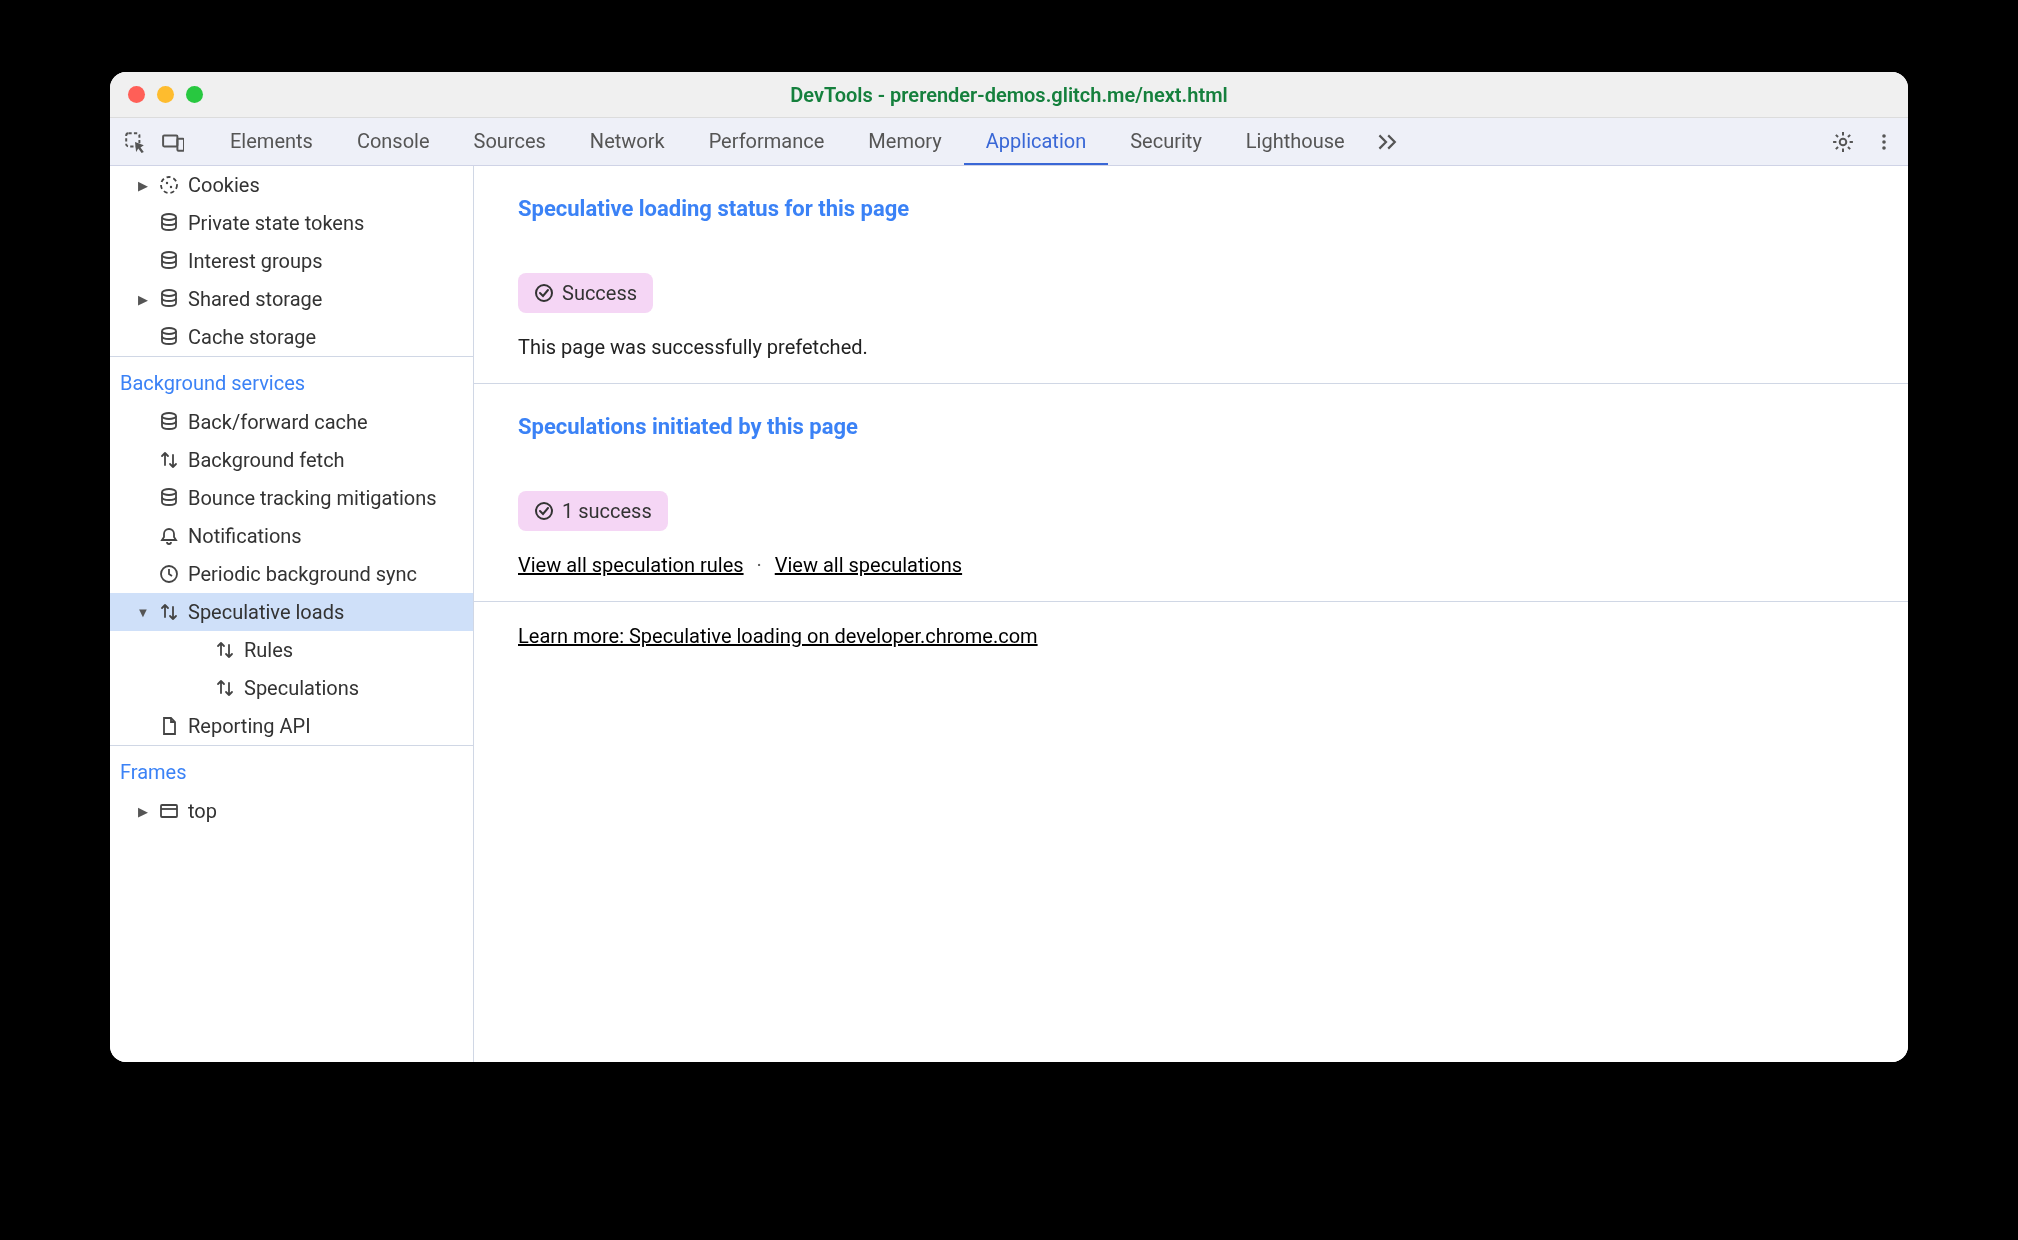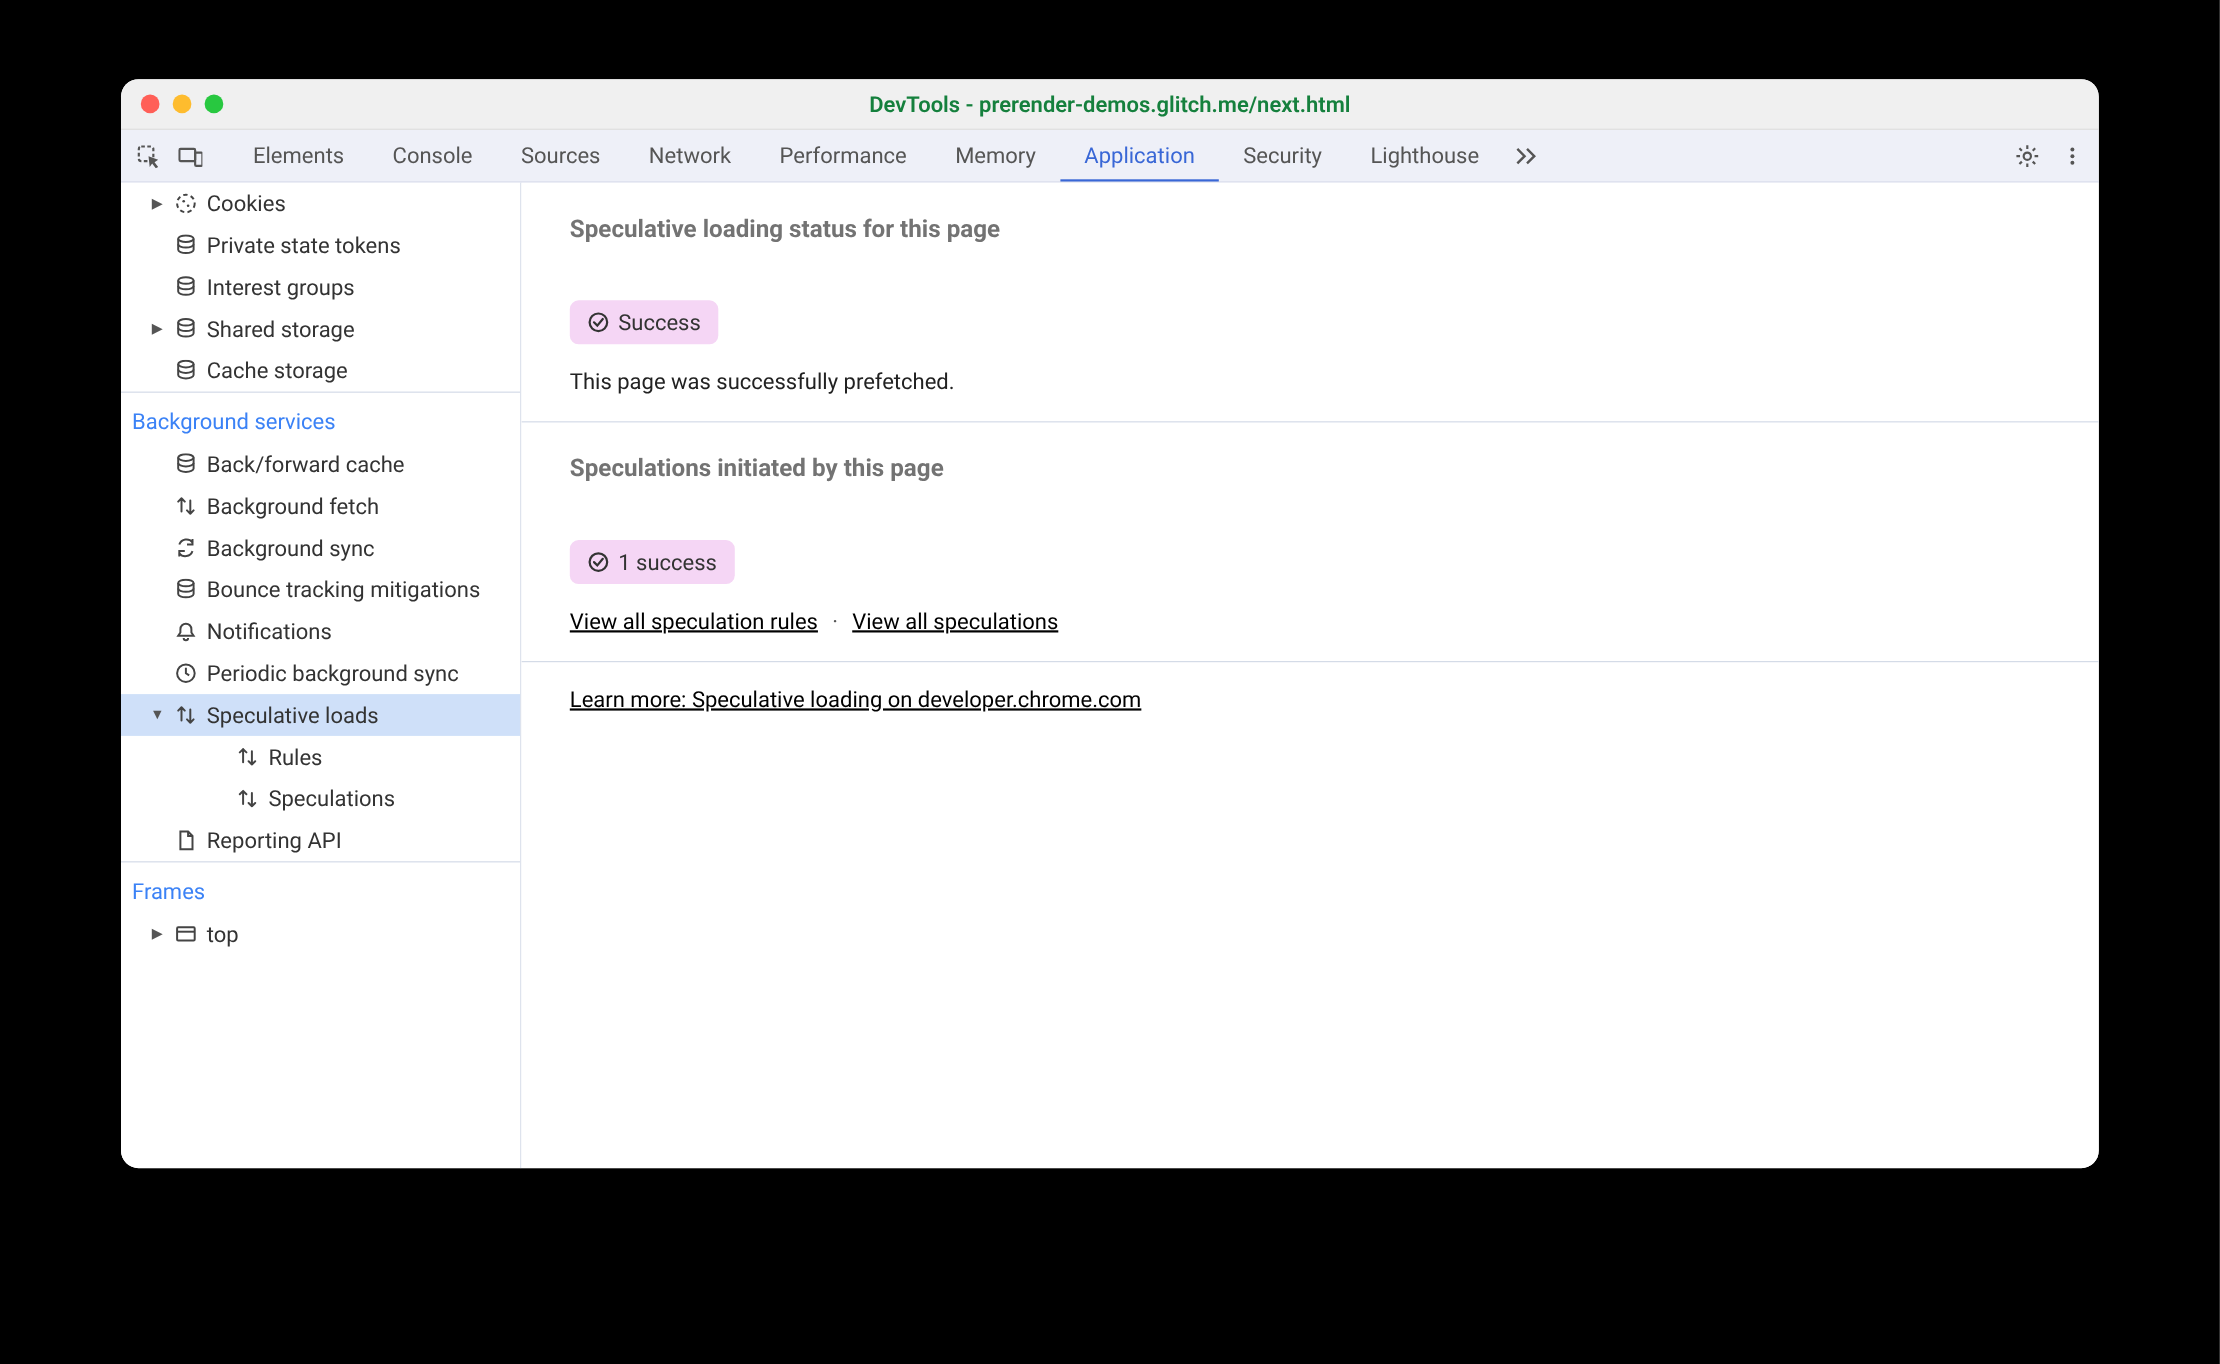--- a/index.html
+++ b/index.html
@@ -138,21 +138,21 @@
     flex: 1;
     overflow-y: auto;
     background: #fff;
   }
   .panel {
     padding: 30px 44px 24px 44px;
   }
   .panel h2 {
     font-size: 22px;
     font-weight: 700;
-    color: #737373;
+    color: #3b82f6;
     margin-bottom: 20px;
   }
   .badge {
     display: inline-flex;
     align-items: center;
     gap: 8px;
     background: #f5d6f5;
     border-radius: 8px;
     padding: 8px 16px;
     font-size: 20px;
@@ -372,29 +372,20 @@
               <svg width="20" height="20" viewBox="0 0 20 20">
                 <use href="#i-updown"></use>
               </svg>
             </span>
             <span>Background fetch</span>
           </div>
           <div class="tree-item l1">
             <span class="expander"></span>
             <span class="ticon">
               <svg width="20" height="20" viewBox="0 0 20 20">
-                <use href="#i-sync"></use>
-              </svg>
-            </span>
-            <span>Background sync</span>
-          </div>
-          <div class="tree-item l1">
-            <span class="expander"></span>
-            <span class="ticon">
-              <svg width="20" height="20" viewBox="0 0 20 20">
                 <use href="#i-db"></use>
               </svg>
             </span>
             <span>Bounce tracking mitigations</span>
           </div>
           <div class="tree-item l1">
             <span class="expander"></span>
             <span class="ticon">
               <svg width="20" height="20" viewBox="0 0 20 20">
                 <use href="#i-bell"></use>

